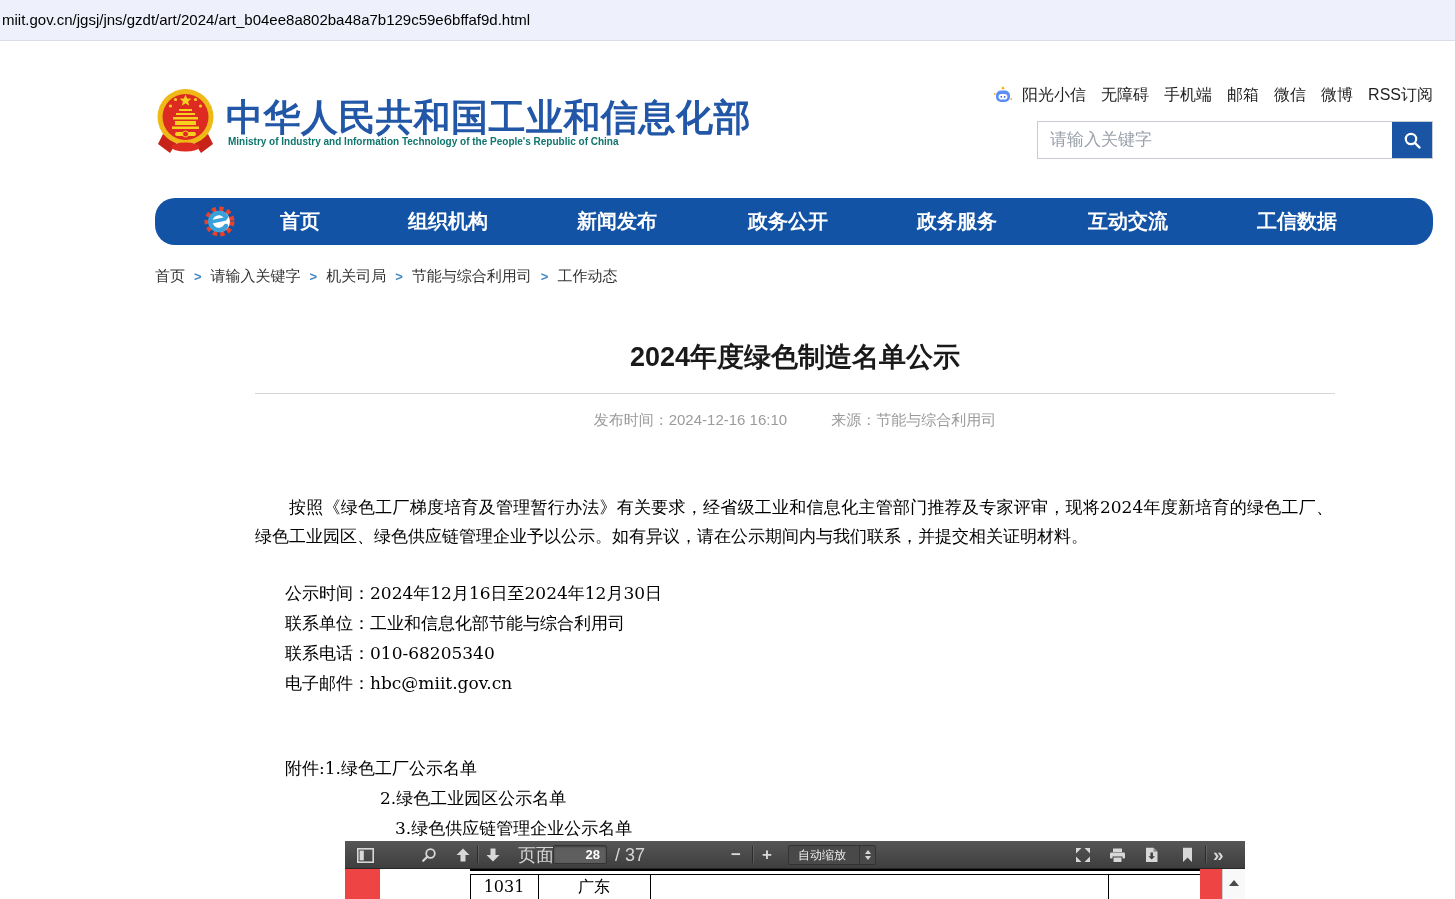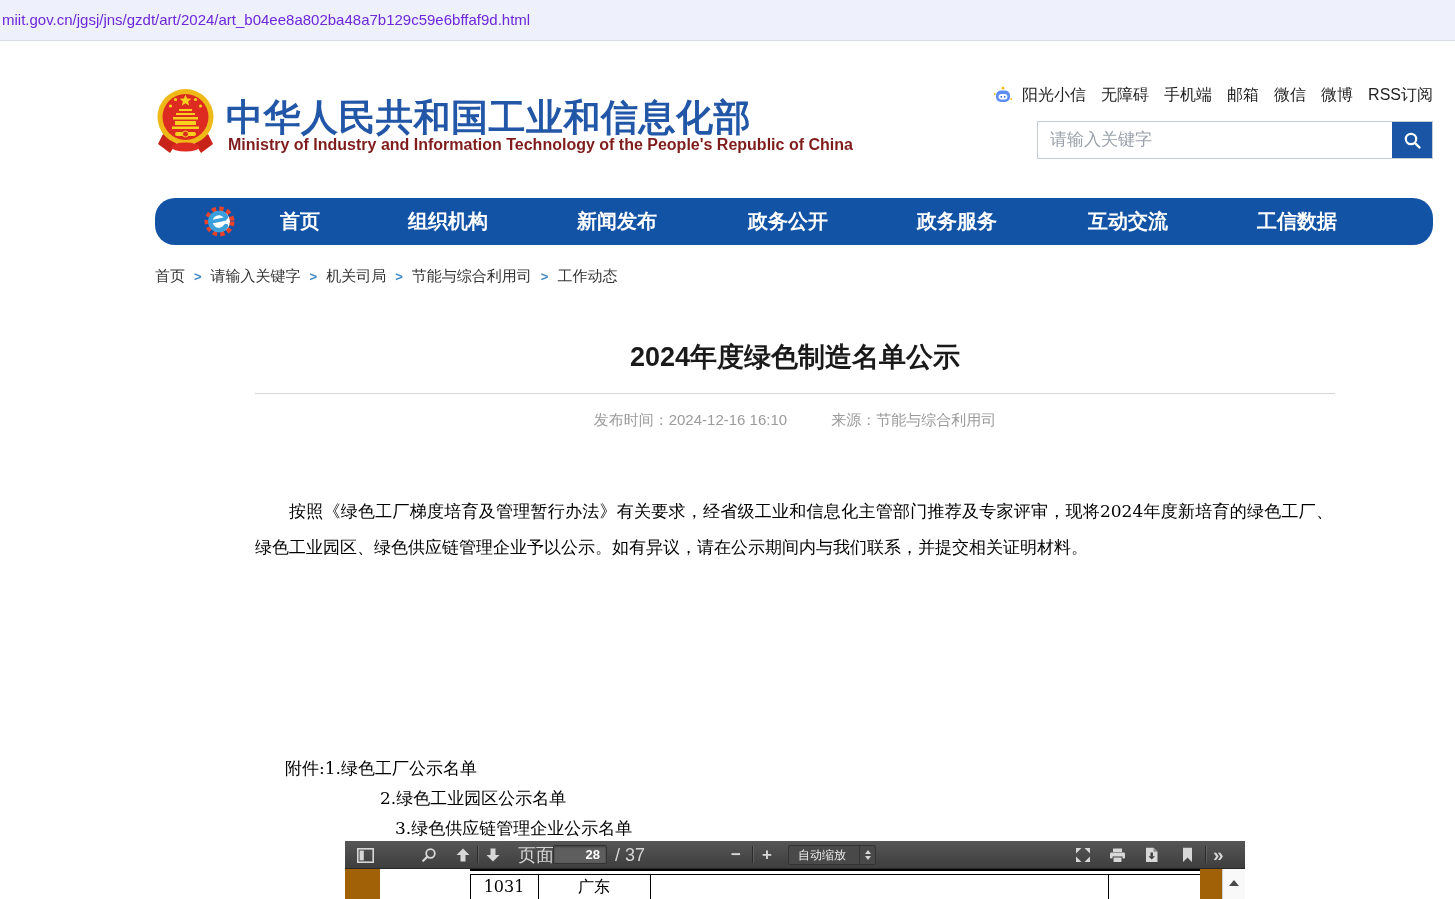--- a/index.html
+++ b/index.html
@@ -6,32 +6,32 @@
   body { background:#fff; }
   .screen {
     position:relative; width:1455px; height:899px; background:#ffffff;
     overflow:hidden; font-family:"Liberation Sans", sans-serif;
   }
 
   
   .browser-bar {
     position:absolute; left:0; top:0; width:1455px; height:41px;
     background:#eef1fb; border-bottom:1px solid #d9dde9;
-    font-size:15px; color:#6d28d9; line-height:40px; padding-left:2px;
+    font-size:15px; color:#000000; line-height:40px; padding-left:2px;
   }
 
   
   .emblem { position:absolute; left:155px; top:86px; width:61px; height:70px; }
   .site-title {
     position:absolute; left:226px; top:93px; font-size:37px; font-weight:bold;
     color:#2257a8; letter-spacing:0.5px; white-space:nowrap;
   }
   .site-subtitle {
-    position:absolute; left:228px; top:136px; font-size:16px; font-weight:bold;
-    color:#7f1d1d; white-space:nowrap;
+    position:absolute; left:228px; top:136px; font-size:10px; font-weight:bold;
+    color:#0f766e; white-space:nowrap;
   }
   .utility {
     position:absolute; top:84px; right:22px; height:22px;
     display:flex; align-items:center; gap:15px; font-size:16px; color:#222;
   }
   .utility a { color:#222; text-decoration:none; cursor:pointer; white-space:nowrap; }
   .robot { width:20px; height:20px; margin-right:-6px; }
 
   .search-bar {
     position:absolute; left:1037px; top:121px; width:396px; height:38px;
@@ -77,21 +77,21 @@
     border-top:1px solid #d6d6d6;
   }
   .article-meta {
     position:absolute; left:255px; top:411px; width:1080px; text-align:center;
     font-size:15px; color:#9b9b9b;
   }
   .article-meta span { margin:0 20px; }
   .serif { font-family:"DejaVu Serif","Liberation Serif",serif; }
   .article-body {
     position:absolute; left:255px; top:493px; width:1078px;
-    font-size:17px; line-height:36px; color:#000; text-indent:34px;
+    font-size:17px; line-height:29px; color:#000; text-indent:34px;
     word-break:break-all; text-align:justify;
   }
   .info-lines {
     position:absolute; left:285px; top:578px;
     font-size:17px; line-height:30px; color:#000;
   }
   .attach-1 { position:absolute; left:285px; top:757px; font-size:17px; color:#000; cursor:pointer; }
   .attach-2 { position:absolute; left:380px; top:787px; font-size:17px; color:#000; cursor:pointer; }
   .attach-3 { position:absolute; left:395px; top:817px; font-size:17px; color:#000; cursor:pointer; }
 
@@ -116,21 +116,21 @@
     background:#494949; border:1px solid #333; border-radius:2px;
     color:#ededed; font-size:12px; line-height:18px; padding-left:9px; cursor:pointer;
   }
   .zoom-spinner {
     position:absolute; right:0; top:0; width:16px; height:18px; border-left:1px solid #333;
     display:flex; flex-direction:column; align-items:center; justify-content:center; gap:2px;
   }
   .tri-up { width:0; height:0; border-left:3.5px solid transparent; border-right:3.5px solid transparent; border-bottom:4px solid #d8d8d8; }
   .tri-down { width:0; height:0; border-left:3.5px solid transparent; border-right:3.5px solid transparent; border-top:4px solid #d8d8d8; }
 
-  .pdf-content { position:absolute; left:0; top:28px; width:900px; height:30px; background:#a16207; }
+  .pdf-content { position:absolute; left:0; top:28px; width:900px; height:30px; background:#ef4444; }
   .pdf-white-page { position:absolute; left:35px; top:0; width:820px; height:30px; background:#ffffff; }
   .tbl-line-h { position:absolute; background:#000; }
   .tbl-line-v { position:absolute; width:1px; background:#000; }
   .tbl-cell {
     position:absolute; top:7px; height:22px; line-height:22px; text-align:center;
     font-size:16px; color:#000;
   }
   .pdf-scrollbar {
     position:absolute; left:877px; top:0; width:23px; height:30px;
     background:#f9f9f9; border-left:1px solid #cfcfcf; cursor:pointer;
@@ -234,20 +234,26 @@
 
   <h1 class="article-title">2024年度绿色制造名单公示</h1>
   <div class="article-divider"></div>
   <div class="article-meta">
     <span>发布时间：2024-12-16 16:10</span>
     <span>来源：节能与综合利用司</span>
   </div>
 
   <p class="article-body serif">按照《绿色工厂梯度培育及管理暂行办法》有关要求，经省级工业和信息化主管部门推荐及专家评审，现将2024年度新培育的绿色工厂、绿色工业园区、绿色供应链管理企业予以公示。如有异议，请在公示期间内与我们联系，并提交相关证明材料。</p>
 
+  <div class="info-lines serif">
+    <div>公示时间：2024年12月16日至2024年12月30日</div>
+    <div>联系单位：工业和信息化部节能与综合利用司</div>
+    <div>联系电话：010-68205340</div>
+    <div>电子邮件：hbc@miit.gov.cn</div>
+  </div>
 
   <div class="attach-1 serif">附件:1.绿色工厂公示名单</div>
   <div class="attach-2 serif">2.绿色工业园区公示名单</div>
   <div class="attach-3 serif">3.绿色供应链管理企业公示名单</div>
 
   <div class="pdf">
     <div class="pdf-toolbar">
 
       <button class="tb-btn" style="left:12px">
         <svg width="17" height="15" viewBox="0 0 17 15">

